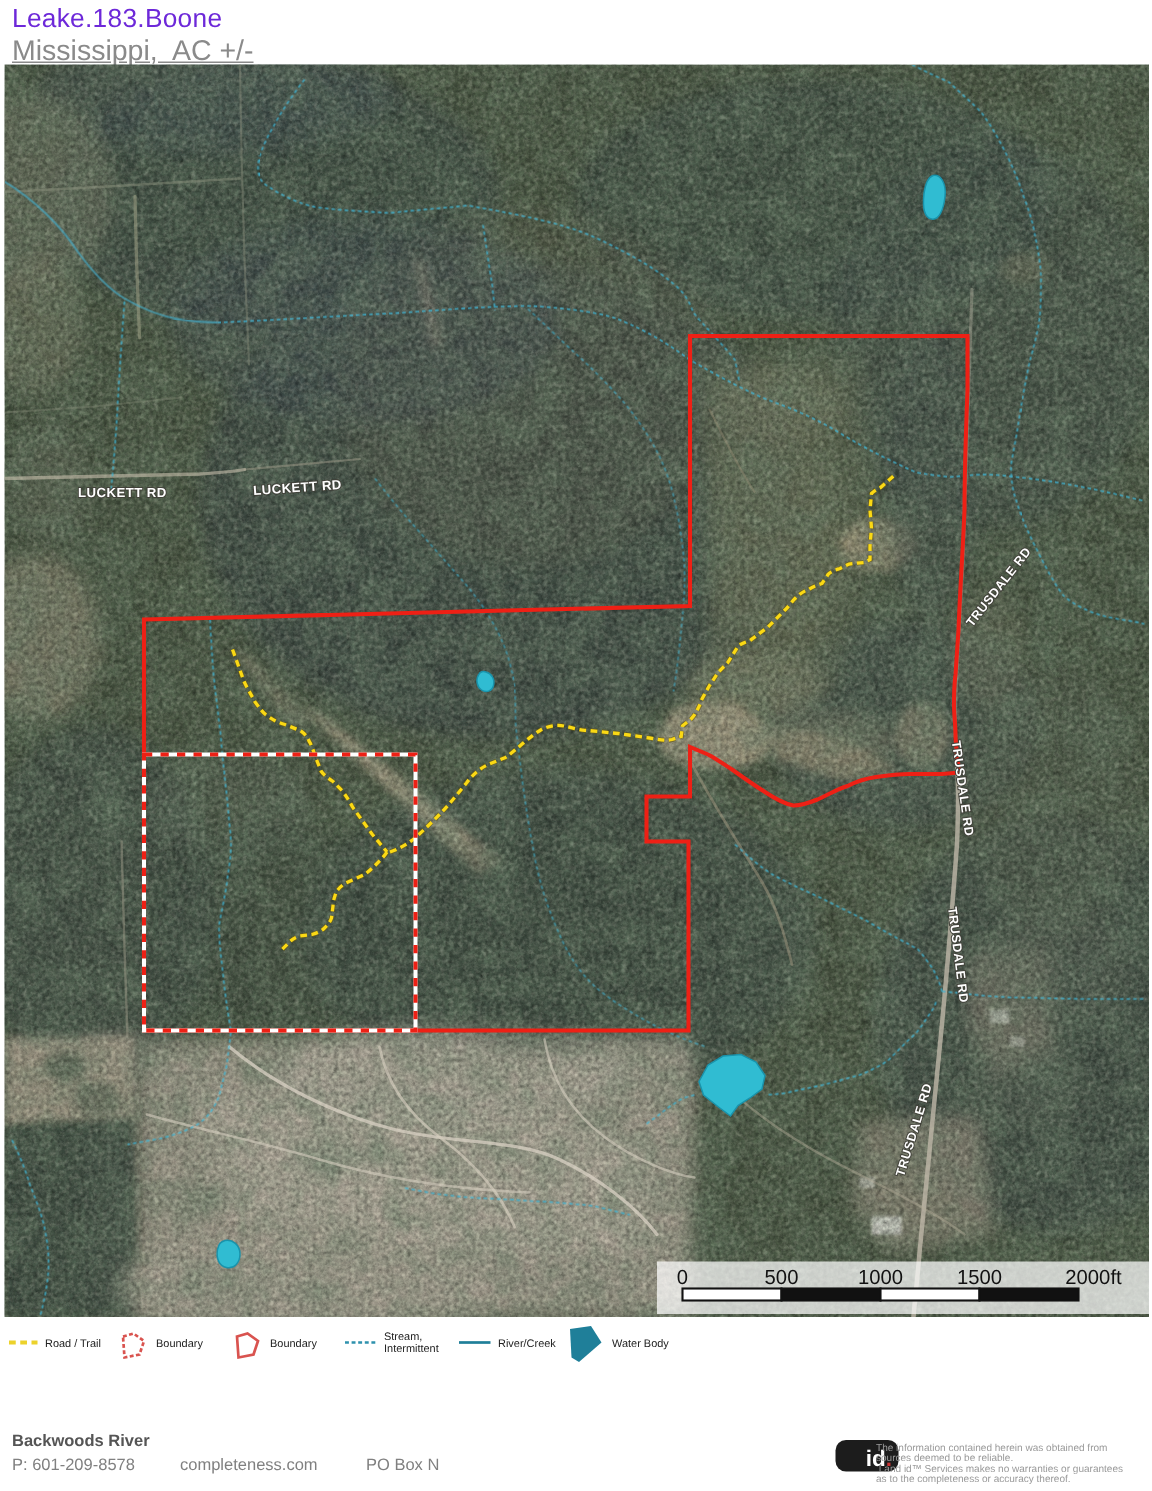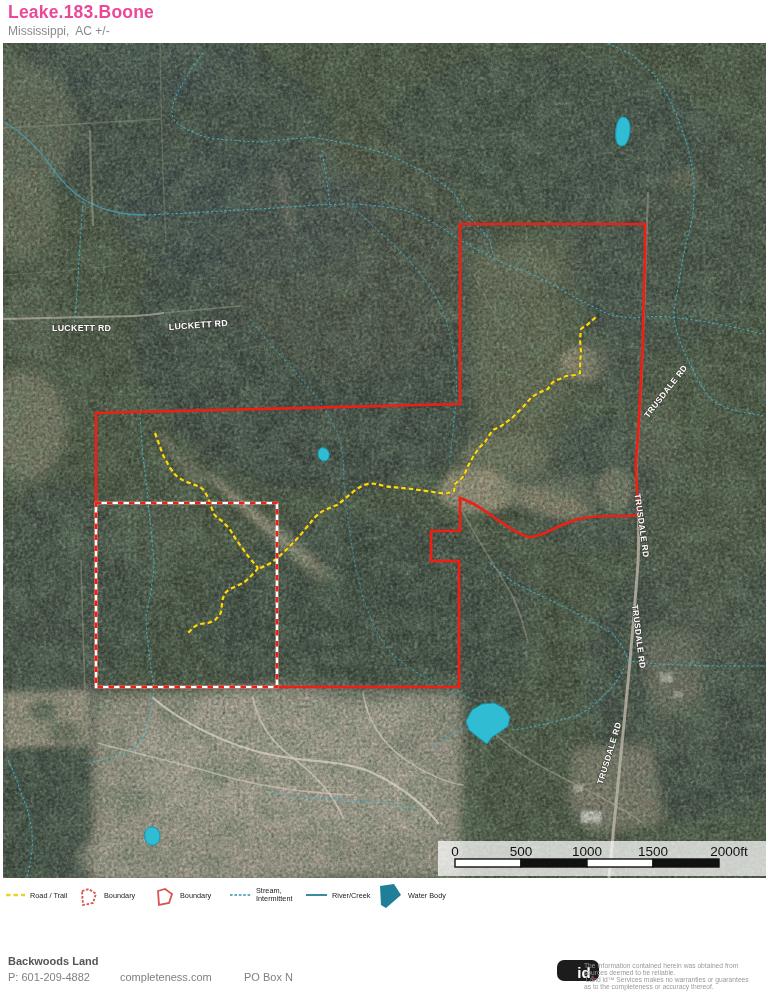--- a/index.html
+++ b/index.html
@@ -1,19 +1,19 @@
 <!DOCTYPE html>
 <html><head>
 <meta charset="utf-8">
 <style>
   html,body{margin:0;padding:0;background:#fff;}
   body{width:768px;height:994px;position:relative;font-family:"Liberation Sans",sans-serif;overflow:hidden;}
   .abs{position:absolute;}
-  #title{left:8px;top:2px;font-size:17.5px;font-weight:bold;color:#ec4899;letter-spacing:0.2px;}
-  #subtitle{left:8px;top:24px;font-size:12px;color:#8a8a8a;}
+  #title{left:8px;top:2px;font-size:17.5px;font-weight:normal;color:#6d28d9;letter-spacing:0.2px;}
+  #subtitle{left:8px;top:24px;font-size:19px;color:#8a8a8a;text-decoration:underline;}
   #map{left:3px;top:43px;width:763px;height:605px;}
   #foot1{left:8px;top:955px;font-size:11px;font-weight:bold;color:#555;}
   .foot2{top:971px;font-size:11px;color:#808080;}
   #idlogo{left:557px;top:960px;width:26px;height:21px;background:#1c1c1c;border-radius:7px;color:#fff;font-weight:bold;font-size:15px;text-align:center;line-height:26px;padding-left:16px;}
   .disc{left:584px;font-size:6.7px;color:#9a9a9a;}
 </style>
 </head>
 <body>
 <div id="title" class="abs">Leake.183.Boone</div>
 <div id="subtitle" class="abs">Mississippi,&nbsp; AC +/-</div>
@@ -222,21 +222,21 @@
   <text x="180" y="20" font-size="7.3" fill="#222">Boundary</text>
   <line x1="230" y1="17" x2="251" y2="17" stroke="#2e91ad" stroke-width="1.6" stroke-dasharray="2.6 1.8"></line>
   <text x="256" y="15" font-size="7.3" fill="#222">Stream,</text>
   <text x="256" y="23" font-size="7.3" fill="#222">Intermittent</text>
   <line x1="306" y1="17" x2="327" y2="17" stroke="#1f7f99" stroke-width="1.8"></line>
   <text x="332" y="20" font-size="7.3" fill="#222">River/Creek</text>
   <path d="M380,8 L394,6 L401,17 L386,30 L381,27 Z" fill="#1f7f99"></path>
   <text x="408" y="20" font-size="7.3" fill="#222">Water Body</text>
 </svg>
 
-<div id="foot1" class="abs">Backwoods Land</div>
-<div class="abs foot2" style="left:8px">P: 601-209-4882</div>
+<div id="foot1" class="abs">Backwoods River</div>
+<div class="abs foot2" style="left:8px">P: 601-209-8578</div>
 <div class="abs foot2" style="left:120px">completeness.com</div>
 <div class="abs foot2" style="left:244px">PO Box N</div>
 <div id="idlogo" class="abs">id<span style="color:#c33">.</span></div>
 <div class="abs disc" style="top:962px">The information contained herein was obtained from</div>
 <div class="abs disc" style="top:969px">sources deemed to be reliable.</div>
 <div class="abs disc" style="top:976px">&nbsp;Land id™ Services makes no warranties or guarantees</div>
 <div class="abs disc" style="top:983px">as to the completeness or accuracy thereof.</div>
 
 </body></html>

